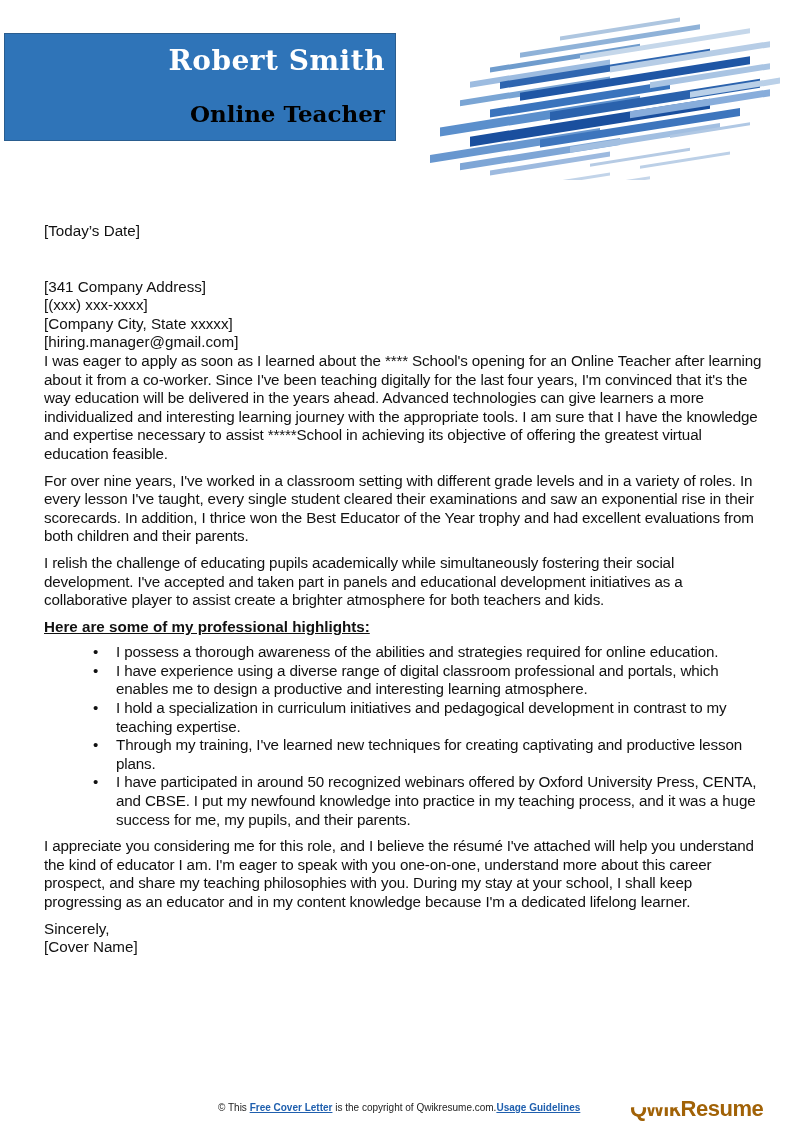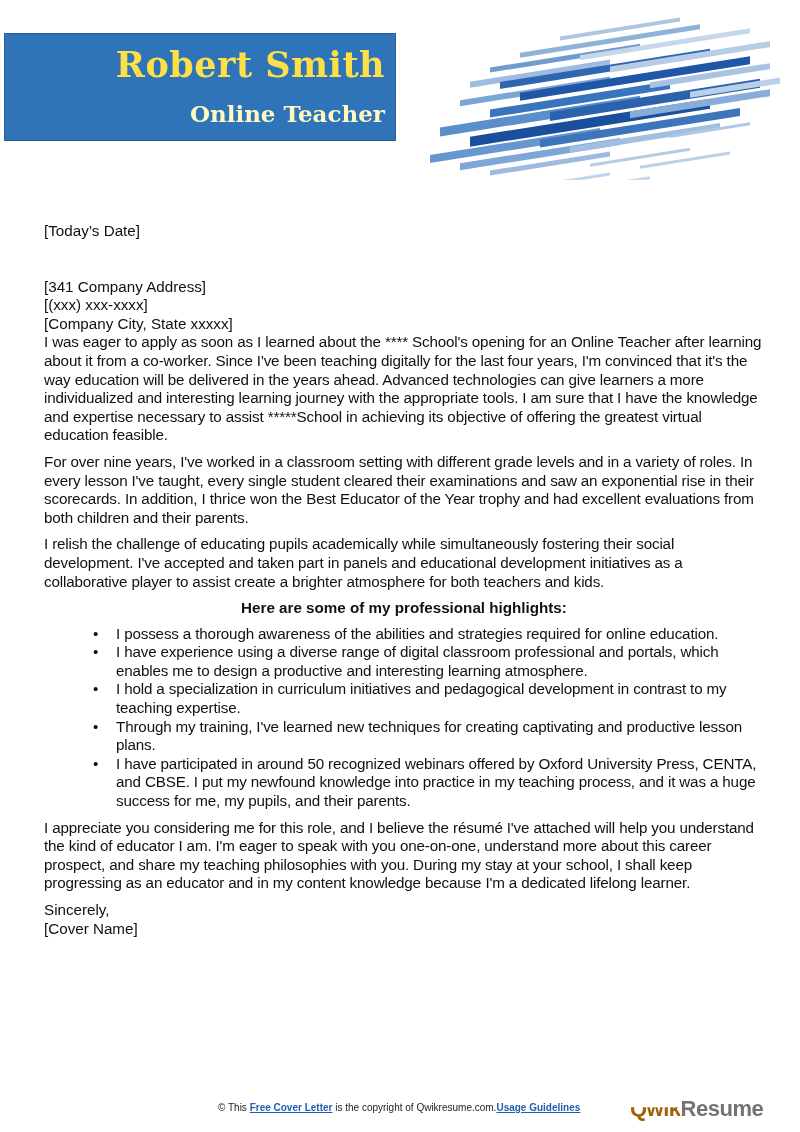--- a/index.html
+++ b/index.html
@@ -1,42 +1,42 @@
 <!DOCTYPE html>
 <html><head>
   <meta charset="utf-8">
   <style>
     html, body { margin: 0; padding: 0; background: #ffffff; }
     body { width: 800px; height: 1132px; position: relative; overflow: hidden;
            font-family: "Liberation Sans", sans-serif; color: #111; }
     .header-box { position: absolute; left: 4px; top: 33px; width: 392px; height: 108px;
                   background: #2f74b8; border: 1px solid #2a5d8f; box-sizing: border-box; }
     .header-name { position: absolute; right: 10px; top: 10px; font-family: "DejaVu Serif", "Liberation Serif", serif;
-                   font-weight: bold; font-size: 35px; letter-spacing: 0.5px; color: #fde047; white-space: nowrap; }
+                   font-weight: bold; font-size: 28px; letter-spacing: 0.5px; color: #ffffff; white-space: nowrap; }
     .header-title { position: absolute; right: 10px; top: 66px; font-family: "DejaVu Serif", "Liberation Serif", serif;
-                    font-weight: bold; font-size: 23px; color: #fef9c3; white-space: nowrap; }
+                    font-weight: bold; font-size: 23px; color: #000000; white-space: nowrap; }
     .streaks { position: absolute; left: 430px; top: 0px; width: 370px; height: 180px; }
     .content { position: absolute; left: 44px; top: 222px; width: 720px; font-size: 15.2px; line-height: 18.6px; }
     .content p { margin: 0; }
     .date { margin-bottom: 37px !important; }
     .addr-line { display: block; }
     .greeting { margin-top: 4px !important; margin-bottom: 10px !important; }
     .para { margin-bottom: 8px !important; letter-spacing: -0.15px; }
-    .highlights-heading { font-weight: bold; margin-bottom: 7px !important; text-align: center; }
+    .highlights-heading { font-weight: bold; text-decoration: underline; margin-bottom: 7px !important; }
     ul.bullets { margin: 0 0 8px 0; padding: 0 0 0 72px; list-style: none; }
     ul.bullets li { position: relative; margin-bottom: 0; letter-spacing: -0.15px; }
     ul.bullets li .bullet { position: absolute; left: -23px; top: 0; }
     .signoff { margin-top: 4px !important; }
     .footer { position: absolute; left: 0; top: 1100px; width: 772px; height: 20px; }
     .footer-text { position: absolute; left: 218px; top: 2px; font-size: 10px; color: #222; white-space: nowrap; }
     .footer-text a { color: #1f5fae; text-decoration: underline; font-weight: bold; }
     .logo { position: absolute; left: 630px; top: -4px; font-size: 22px; font-weight: bold; white-space: nowrap;
             letter-spacing: -0.5px; }
     .logo .qwik { color: #a16207; clip-path: inset(45% 0 0 0); }
-    .logo .resume { color: #737373; }
+    .logo .resume { color: #a16207; }
   </style>
 </head>
 <body>
 
 <div class="header-box">
   <div class="header-name">Robert Smith</div>
   <div class="header-title">Online Teacher</div>
 </div>
 
 <svg class="streaks" viewBox="0 0 370 180">
@@ -70,20 +70,21 @@
   </g>
 </svg>
 
 <div class="content">
   <p class="date">[Today’s Date]</p>
 
   <p>
     <span class="addr-line">[341 Company Address]</span>
     <span class="addr-line">[(xxx) xxx-xxxx]</span>
     <span class="addr-line">[Company City, State xxxxx]</span>
+    <span class="addr-line">[hiring.manager@gmail.com]</span>
   </p>
 
 
   <p class="para">I was eager to apply as soon as I learned about the **** School's opening for an Online Teacher after learning about it from a co-worker. Since I've been teaching digitally for the last four years, I'm convinced that it's the way education will be delivered in the years ahead. Advanced technologies can give learners a more individualized and interesting learning journey with the appropriate tools. I am sure that I have the knowledge and expertise necessary to assist *****School in achieving its objective of offering the greatest virtual education feasible.</p>
   <p class="para">For over nine years, I've worked in a classroom setting with different grade levels and in a variety of roles. In every lesson I've taught, every single student cleared their examinations and saw an exponential rise in their scorecards. In addition, I thrice won the Best Educator of the Year trophy and had excellent evaluations from both children and their parents.</p>
   <p class="para">I relish the challenge of educating pupils academically while simultaneously fostering their social development. I've accepted and taken part in panels and educational development initiatives as a collaborative player to assist create a brighter atmosphere for both teachers and kids.</p>
 
   <p class="highlights-heading">Here are some of my professional highlights:</p>
 
   <ul class="bullets">

